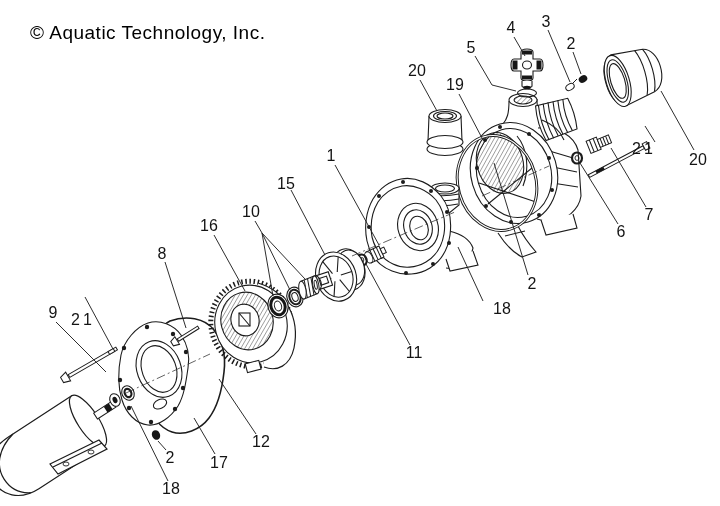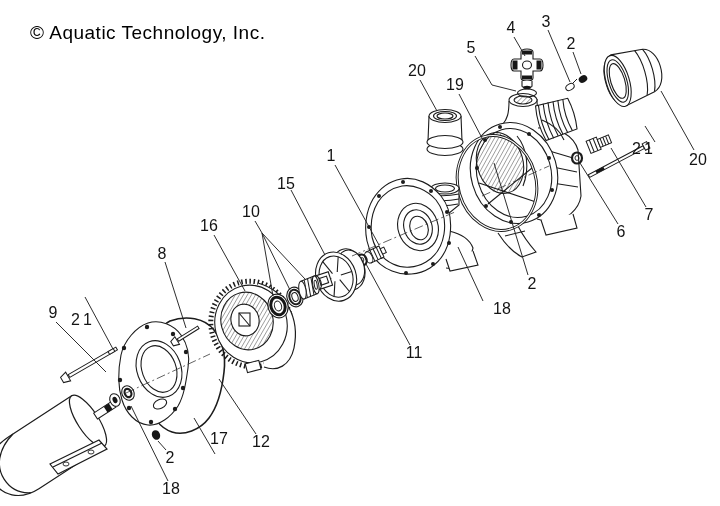--- a/index.html
+++ b/index.html
@@ -347,16 +347,16 @@
     <div class="lbl" style="left: 209px; top: 226px;">16</div>
     <div class="lbl" style="left: 162px; top: 254px;">8</div>
     <div class="lbl spaced" style="left: 81px; top: 288px;">21</div>
     <div class="lbl" style="left: 53px; top: 313px;">9</div>
     <div class="lbl" style="left: 649px; top: 215px;">7</div>
     <div class="lbl" style="left: 621px; top: 232px;">6</div>
     <div class="lbl" style="left: 532px; top: 284px;">2</div>
     <div class="lbl" style="left: 502px; top: 309px;">18</div>
     <div class="lbl" style="left: 414px; top: 353px; text-align: right;">11</div>
     <div class="lbl" style="left: 261px; top: 442px;">12</div>
-    <div class="lbl" style="left: 219px; top: 439px;">17</div>
+    <div class="lbl" style="left: 219px; top: 463px;">17</div>
     <div class="lbl" style="left: 170px; top: 458px;">2</div>
     <div class="lbl" style="left: 171px; top: 489px;">18</div>
   </div>
 
 </body></html>

